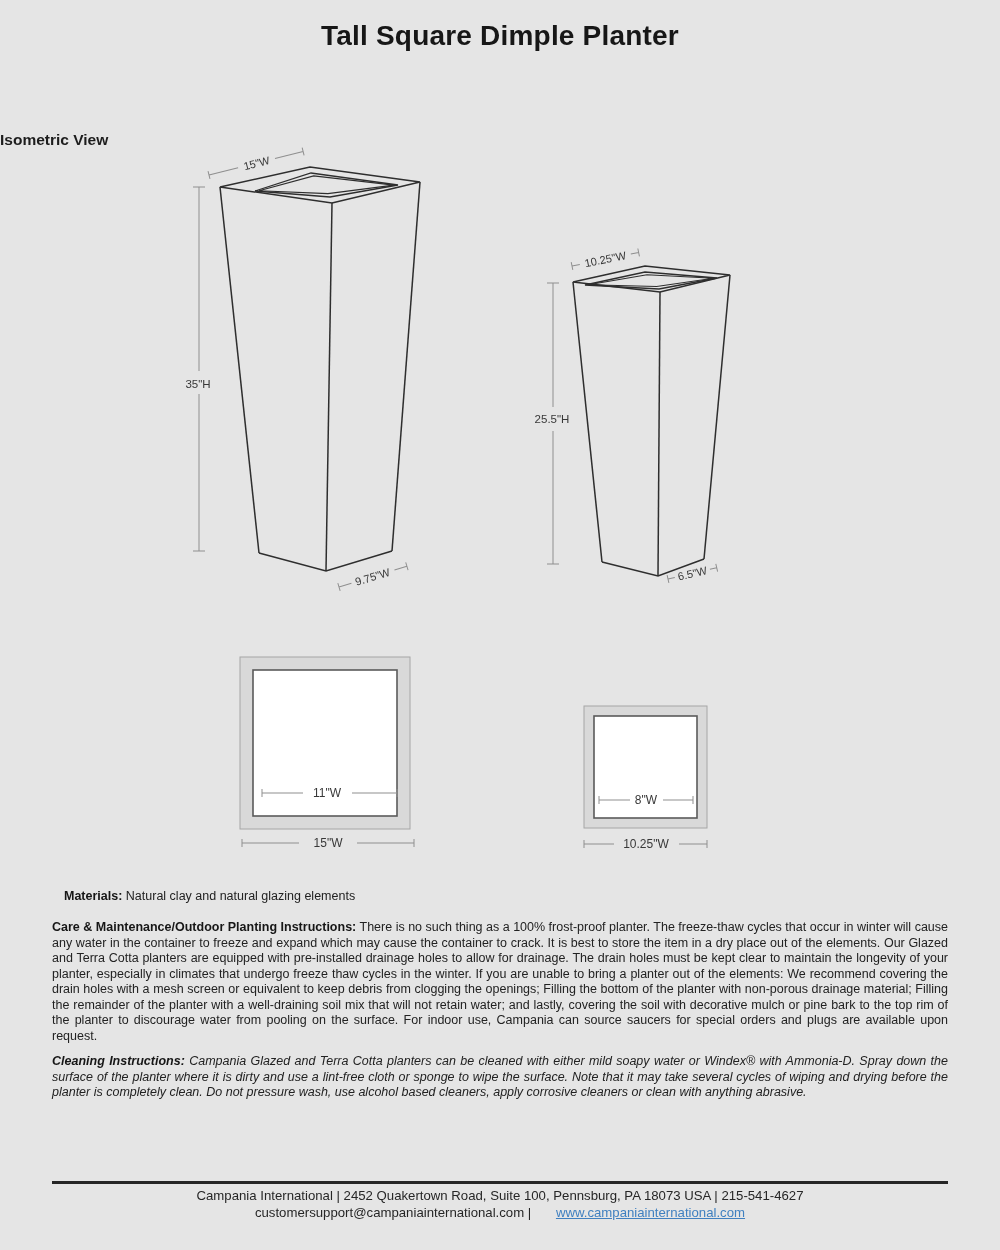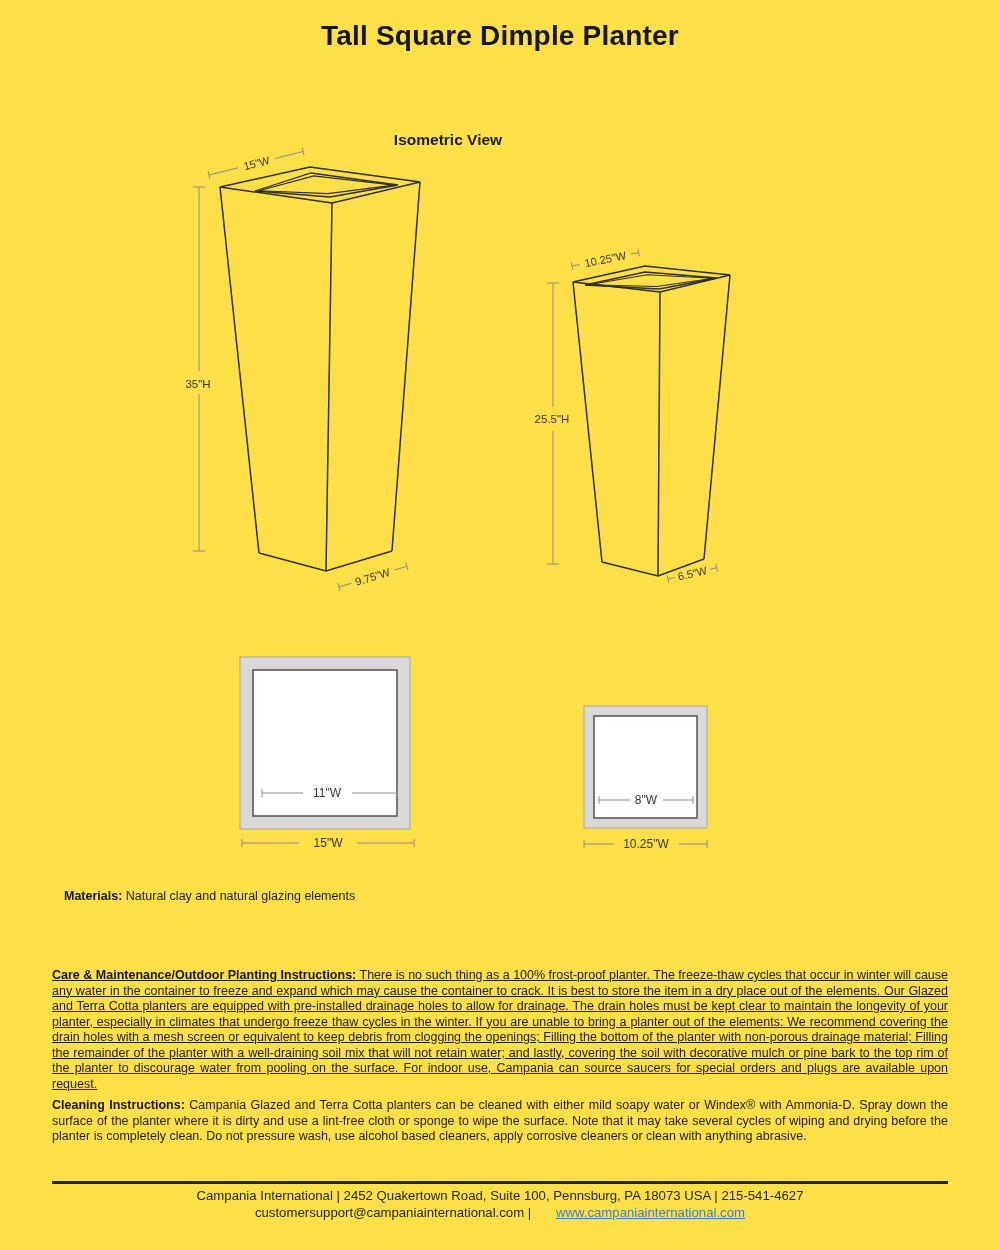--- a/index.html
+++ b/index.html
@@ -1,41 +1,41 @@
 <!DOCTYPE html>
 <html><head>
 <meta charset="utf-8">
 <style>
   html,body{margin:0;padding:0;background:#fff;}
-  .page{position:relative;width:1000px;height:1250px;background:#fde047;
+  .page{position:relative;width:1000px;height:1250px;background:#e5e5e5;
         font-family:"Liberation Sans","DejaVu Sans",sans-serif;color:#1d1d1d;overflow:hidden;}
   .page-title{position:absolute;top:20px;left:0;width:1000px;text-align:center;
         font-size:28px;font-weight:bold;letter-spacing:.2px;color:#171717;}
-  .view-heading{position:absolute;left:0;width:896px;text-align:center;
+  .view-heading{position:absolute;left:0;width:896px;
         font-size:15.5px;font-weight:bold;color:#1d1d1d;}
   #iso-heading{top:131px;}
   #top-heading{top:621px;}
   svg{position:absolute;left:0;}
   #iso-svg{top:140px;}
   #topview-svg{top:645px;}
   .body-line{stroke:#2e2e2e;stroke-width:1.5;fill:none;stroke-linejoin:miter;}
   .rim-line{stroke:#2e2e2e;stroke-width:1.3;fill:none;}
   .rim-line2{stroke:#2e2e2e;stroke-width:1.1;fill:none;}
   .dim{stroke:#8f8f8f;stroke-width:1;fill:none;}
   .dim-text{font-family:"Liberation Sans","DejaVu Sans",sans-serif;font-size:11.5px;
         fill:#383838;text-anchor:middle;}
   .dim-text-sm{font-size:11px;}
   .tv-outer{fill:#d9d9d9;stroke:#a6a6a6;stroke-width:1;}
   .tv-inner{fill:#ffffff;stroke:#5a5a5a;stroke-width:1.6;}
   .tv-dim-text{font-size:12px;}
   .copy{position:absolute;left:52px;width:896px;font-size:12.5px;line-height:15.5px;
         color:#222;}
   #materials-block{top:889px;padding-left:12px;}
-  #care-block{top:968px;text-align:justify;text-decoration:underline;}
-  #cleaning-block{top:1098px;text-align:justify;}
+  #care-block{top:920px;text-align:justify;}
+  #cleaning-block{top:1054px;text-align:justify;font-style:italic;}
   .copy b{font-weight:bold;color:#161616;}
   .footer-rule{position:absolute;top:1181px;left:52px;width:896px;height:3px;background:#262626;}
   .footer-line{position:absolute;left:0;width:1000px;text-align:center;font-size:13.2px;color:#262626;}
   #footer-line1{top:1188px;}
   #footer-line2{top:1205px;}
   .footer-link{color:#4080c0;text-decoration:underline;cursor:pointer;margin-left:21px;}
 </style>
 </head>
 <body>
 

